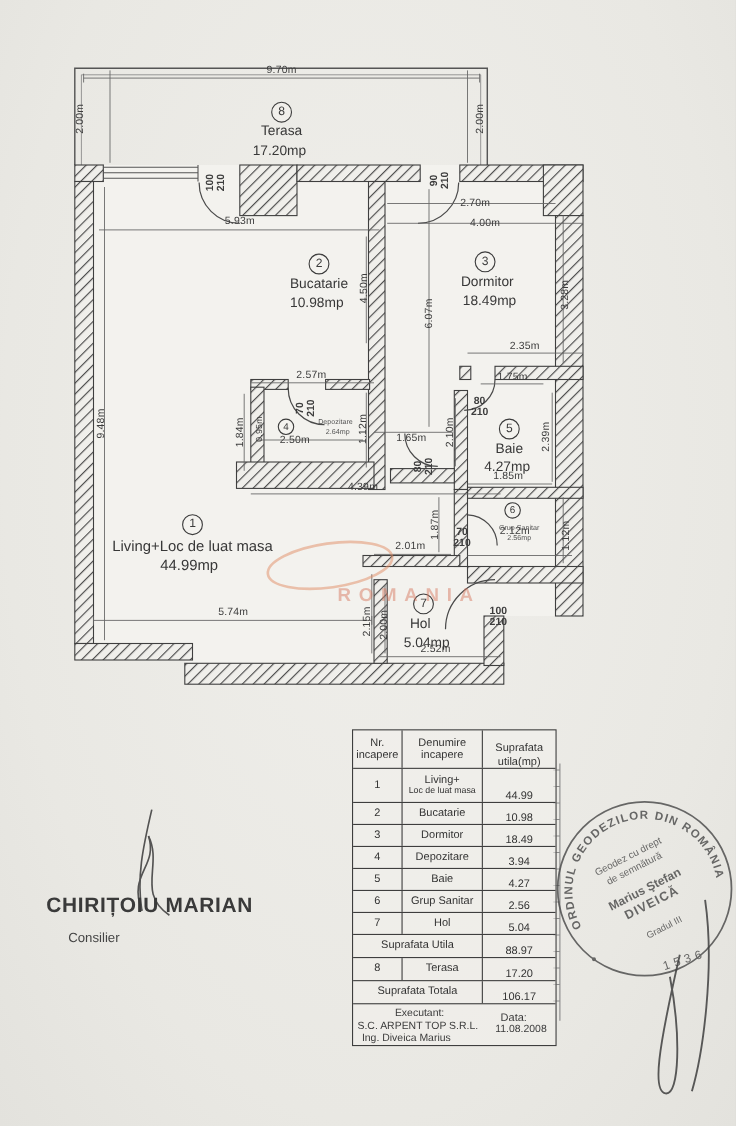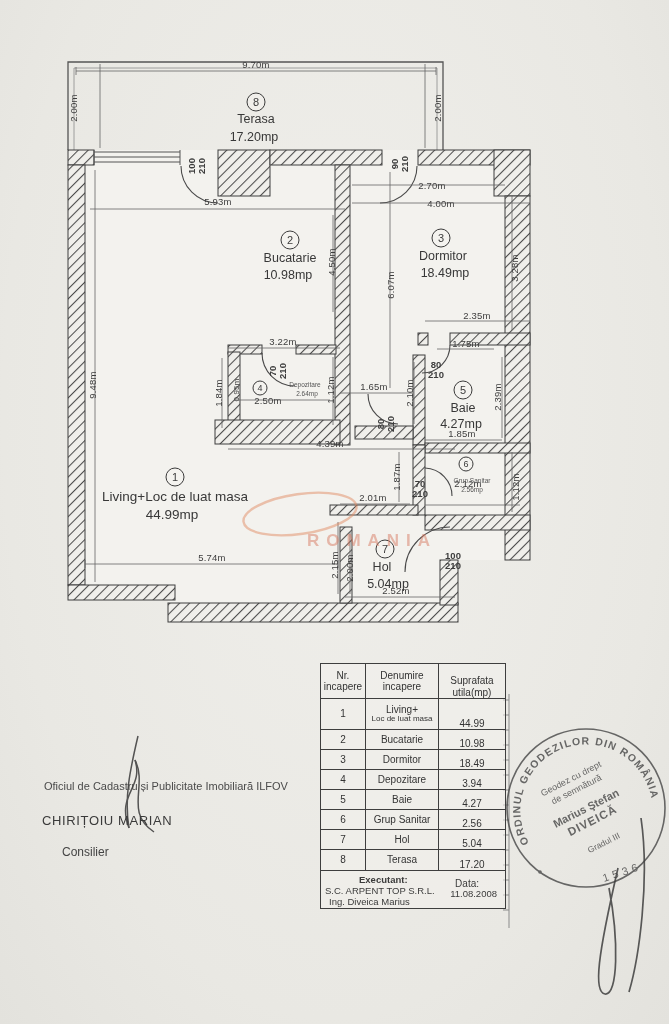--- a/index.html
+++ b/index.html
@@ -16,36 +16,36 @@
   .door{font-size:9.5px;line-height:1.05;text-align:center;color:#3d3d3d;font-weight:600;}
   .door span{display:block;}
   .roomnum{width:17px;height:17px;border:1.4px solid #3b3b3b;border-radius:50%;
     font-size:11px;line-height:17px;text-align:center;background:rgba(245,244,240,.5);}
   .roomnum.sm{width:13px;height:13px;font-size:9px;line-height:13px;}
   .rname{font-size:12.5px;color:#383838;}
   .rname.big{font-size:13.5px;}
   .rname.tiny{font-size:6.5px;color:#555;}
   .warm{color:rgba(214,118,92,.48);font-size:17px;letter-spacing:7px;font-weight:600;}
   .office{font-size:11px;color:#4a4a4a;}
-  .offname{font-size:13px;font-weight:normal;letter-spacing:.6px;color:#3a3a3a;}
+  .offname{font-size:19px;font-weight:bold;letter-spacing:.6px;color:#3a3a3a;}
   .offrole{font-size:12px;color:#444;margin-left:20px;}
   
   .tbl{position:absolute;left:320px;top:663px;width:184px;border:1.6px solid #3e3e3e;background:rgba(242,241,237,.55);}
   .trow{display:flex;border-top:1px solid #3e3e3e;align-items:stretch;}
   .trow:first-child{border-top:none;}
   .cell{display:flex;flex-direction:column;align-items:center;justify-content:center;
         font-size:10px;color:#333;text-align:center;line-height:1.15;}
   .c1{width:44px;}
   .c2{width:72px;border-left:1px solid #3e3e3e;border-right:1px solid #3e3e3e;}
   .c3{flex:1;justify-content:flex-end;}
   .merge2{width:117px;border-right:1px solid #3e3e3e;}
   .h34{height:34px;} .h30{height:30px;} .h19{height:19px;} .h20{height:20px;} .h37{height:37px;} .h19b{height:19px;}
   .small2{font-size:8px;line-height:1.1;}
   .exec{position:relative;flex:1;}
-  .exec .ex1{position:absolute;left:38px;top:3px;font-size:9.5px;font-weight:bold;}
+  .exec .ex1{position:absolute;left:38px;top:3px;font-size:9.5px;}
   .exec .ex2{position:absolute;left:4px;top:14px;font-size:9.5px;}
   .exec .ex3{position:absolute;left:8px;top:25px;font-size:9.5px;}
   .exec .exd1{position:absolute;right:26px;top:7px;font-size:10px;}
   .exec .exd2{position:absolute;right:8px;top:17px;font-size:9.5px;}
 </style>
 </head>
 <body>
 
 <div id="canvas">
 
@@ -170,26 +170,26 @@
   <div class="ctr rot dim" style="left:437px;top:108px">2.00m</div>
   <div class="ctr dim" style="left:218px;top:201px">5.93m</div>
   <div class="ctr dim" style="left:432px;top:185px">2.70m</div>
   <div class="ctr dim" style="left:441px;top:203px">4.00m</div>
   <div class="ctr rot dim" style="left:331px;top:262px">4.50m</div>
   <div class="ctr rot dim" style="left:390px;top:285px">6.07m</div>
   <div class="ctr rot dim" style="left:514px;top:268px">3.28m</div>
   <div class="ctr rot dim" style="left:92px;top:385px">9.48m</div>
   <div class="ctr dim" style="left:477px;top:315px">2.35m</div>
   <div class="ctr dim" style="left:466px;top:343px">1.75m</div>
-  <div class="ctr dim" style="left:283px;top:341px">3.22m</div>
+  <div class="ctr dim" style="left:283px;top:341px">2.57m</div>
   <div class="ctr rot dim" style="left:218px;top:393px">1.84m</div>
   <div class="ctr rot dim sm" style="left:236px;top:390px">0.95m</div>
   <div class="ctr dim" style="left:268px;top:400px">2.50m</div>
   <div class="ctr rot dim" style="left:330px;top:390px">1.12m</div>
-  <div class="ctr dim" style="left:374px;top:386px">1.65m</div>
+  <div class="ctr dim" style="left:374px;top:398px">1.65m</div>
   <div class="ctr rot dim" style="left:409px;top:393px">2.10m</div>
   <div class="ctr rot dim" style="left:497px;top:397px">2.39m</div>
   <div class="ctr dim" style="left:462px;top:433px">1.85m</div>
   <div class="ctr dim" style="left:330px;top:443px">4.39m</div>
   <div class="ctr rot dim" style="left:515px;top:487px">1.12m</div>
   <div class="ctr dim" style="left:468px;top:483px">2.12m</div>
   <div class="ctr dim" style="left:373px;top:497px">2.01m</div>
   <div class="ctr rot dim" style="left:396px;top:477px">1.87m</div>
   <div class="ctr dim" style="left:212px;top:557px">5.74m</div>
   <div class="ctr rot dim" style="left:334px;top:565px">2.15m</div>
@@ -306,36 +306,43 @@
       <div class="cell c1">6</div>
       <div class="cell c2">Grup Sanitar</div>
       <div class="cell c3">2.56</div>
     </div>
     <div class="trow h19">
       <div class="cell c1">7</div>
       <div class="cell c2">Hol</div>
       <div class="cell c3">5.04</div>
     </div>
     <div class="trow h20">
+      <div class="cell merge2">Suprafata Utila</div>
+      <div class="cell c3">88.97</div>
+    </div>
+    <div class="trow h20">
       <div class="cell c1">8</div>
       <div class="cell c2">Terasa</div>
       <div class="cell c3">17.20</div>
+    </div>
+    <div class="trow h20">
+      <div class="cell merge2">Suprafata Totala</div>
+      <div class="cell c3">106.17</div>
     </div>
     <div class="trow h37">
       <div class="exec">
         <span class="ex1">Executant:</span>
         <span class="ex2">S.C. ARPENT TOP S.R.L.</span>
         <span class="ex3">Ing. Diveica Marius</span>
         <span class="exd1">Data:</span>
         <span class="exd2">11.08.2008</span>
       </div>
     </div>
   </div>
 
-  <div class="office" style="position:absolute;left:44px;top:780px;">Oficiul de Cadastru și Publicitate Imobiliară ILFOV</div>
   <div class="offname" style="position:absolute;left:42px;top:813px;">CHIRIȚOIU MARIAN</div>
   <div class="offrole" style="position:absolute;left:42px;top:845px;">Consilier</div>
 
   <svg style="left:98px;top:732px;" width="80" height="110">
     <g fill="none" stroke="#3a3a3a" stroke-width="1.5" opacity=".85">
       <path d="M40,4 C32,38 26,66 31,96"></path>
       <path d="M31,96 C18,62 46,56 37,28"></path>
       <path d="M37,28 C50,54 26,80 56,100"></path>
     </g>
   </svg>

